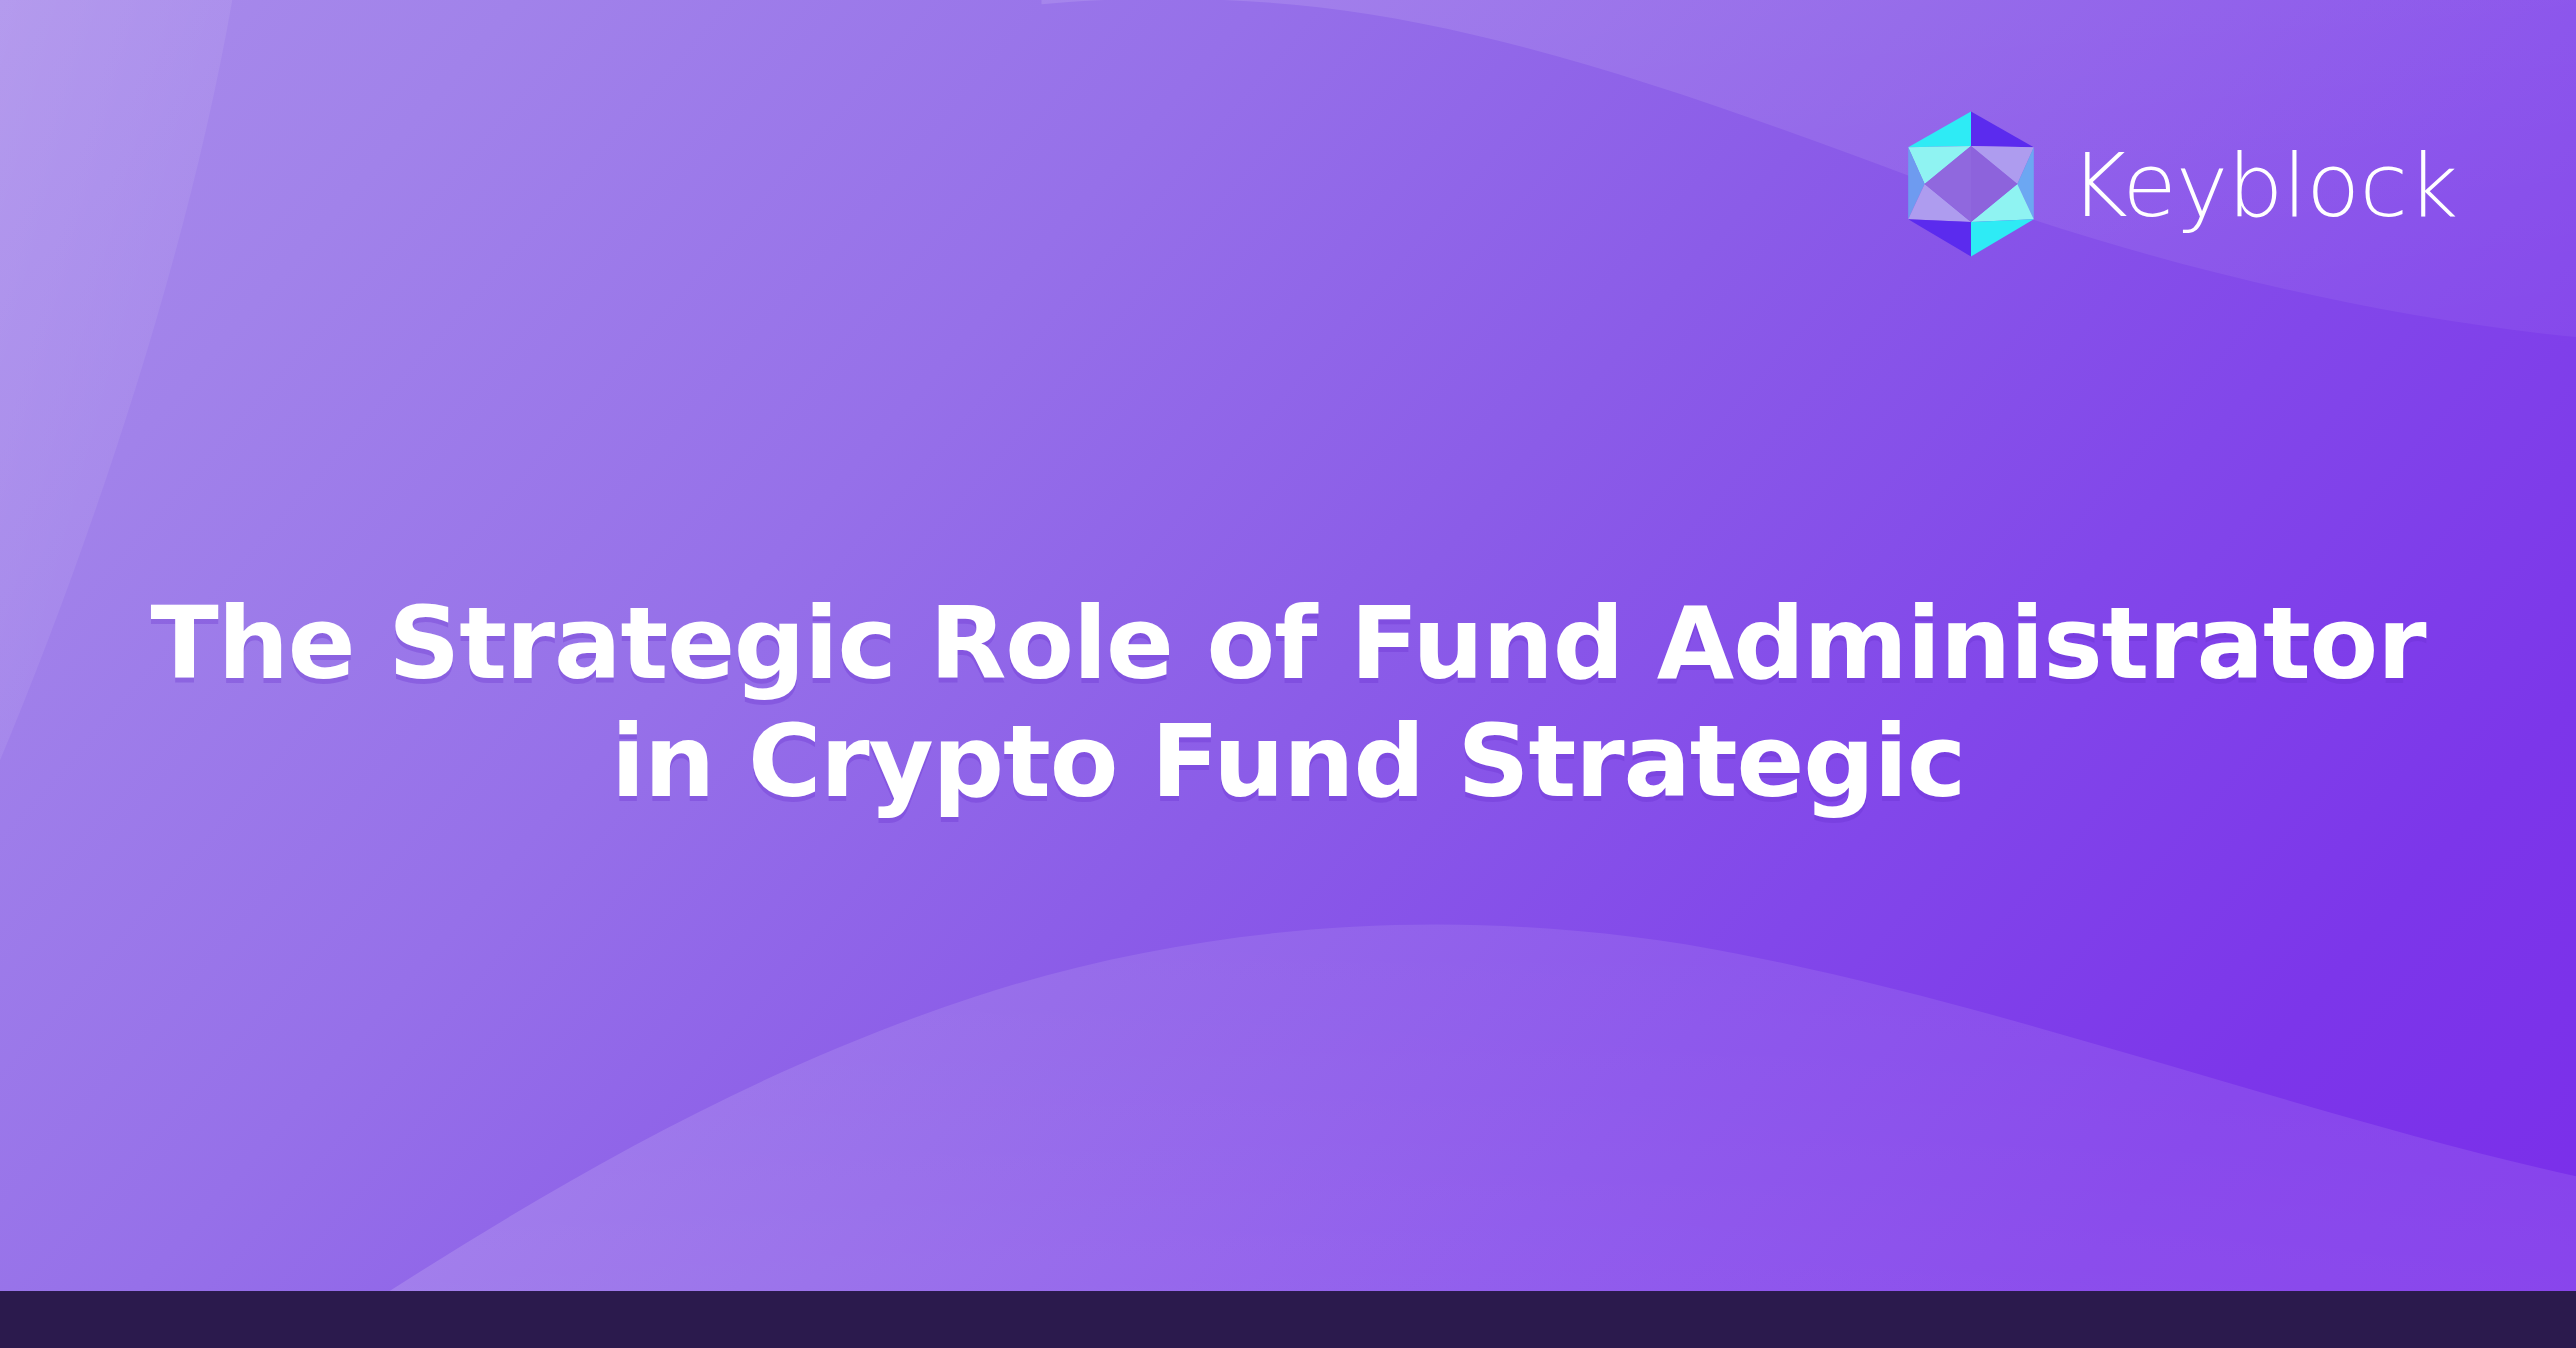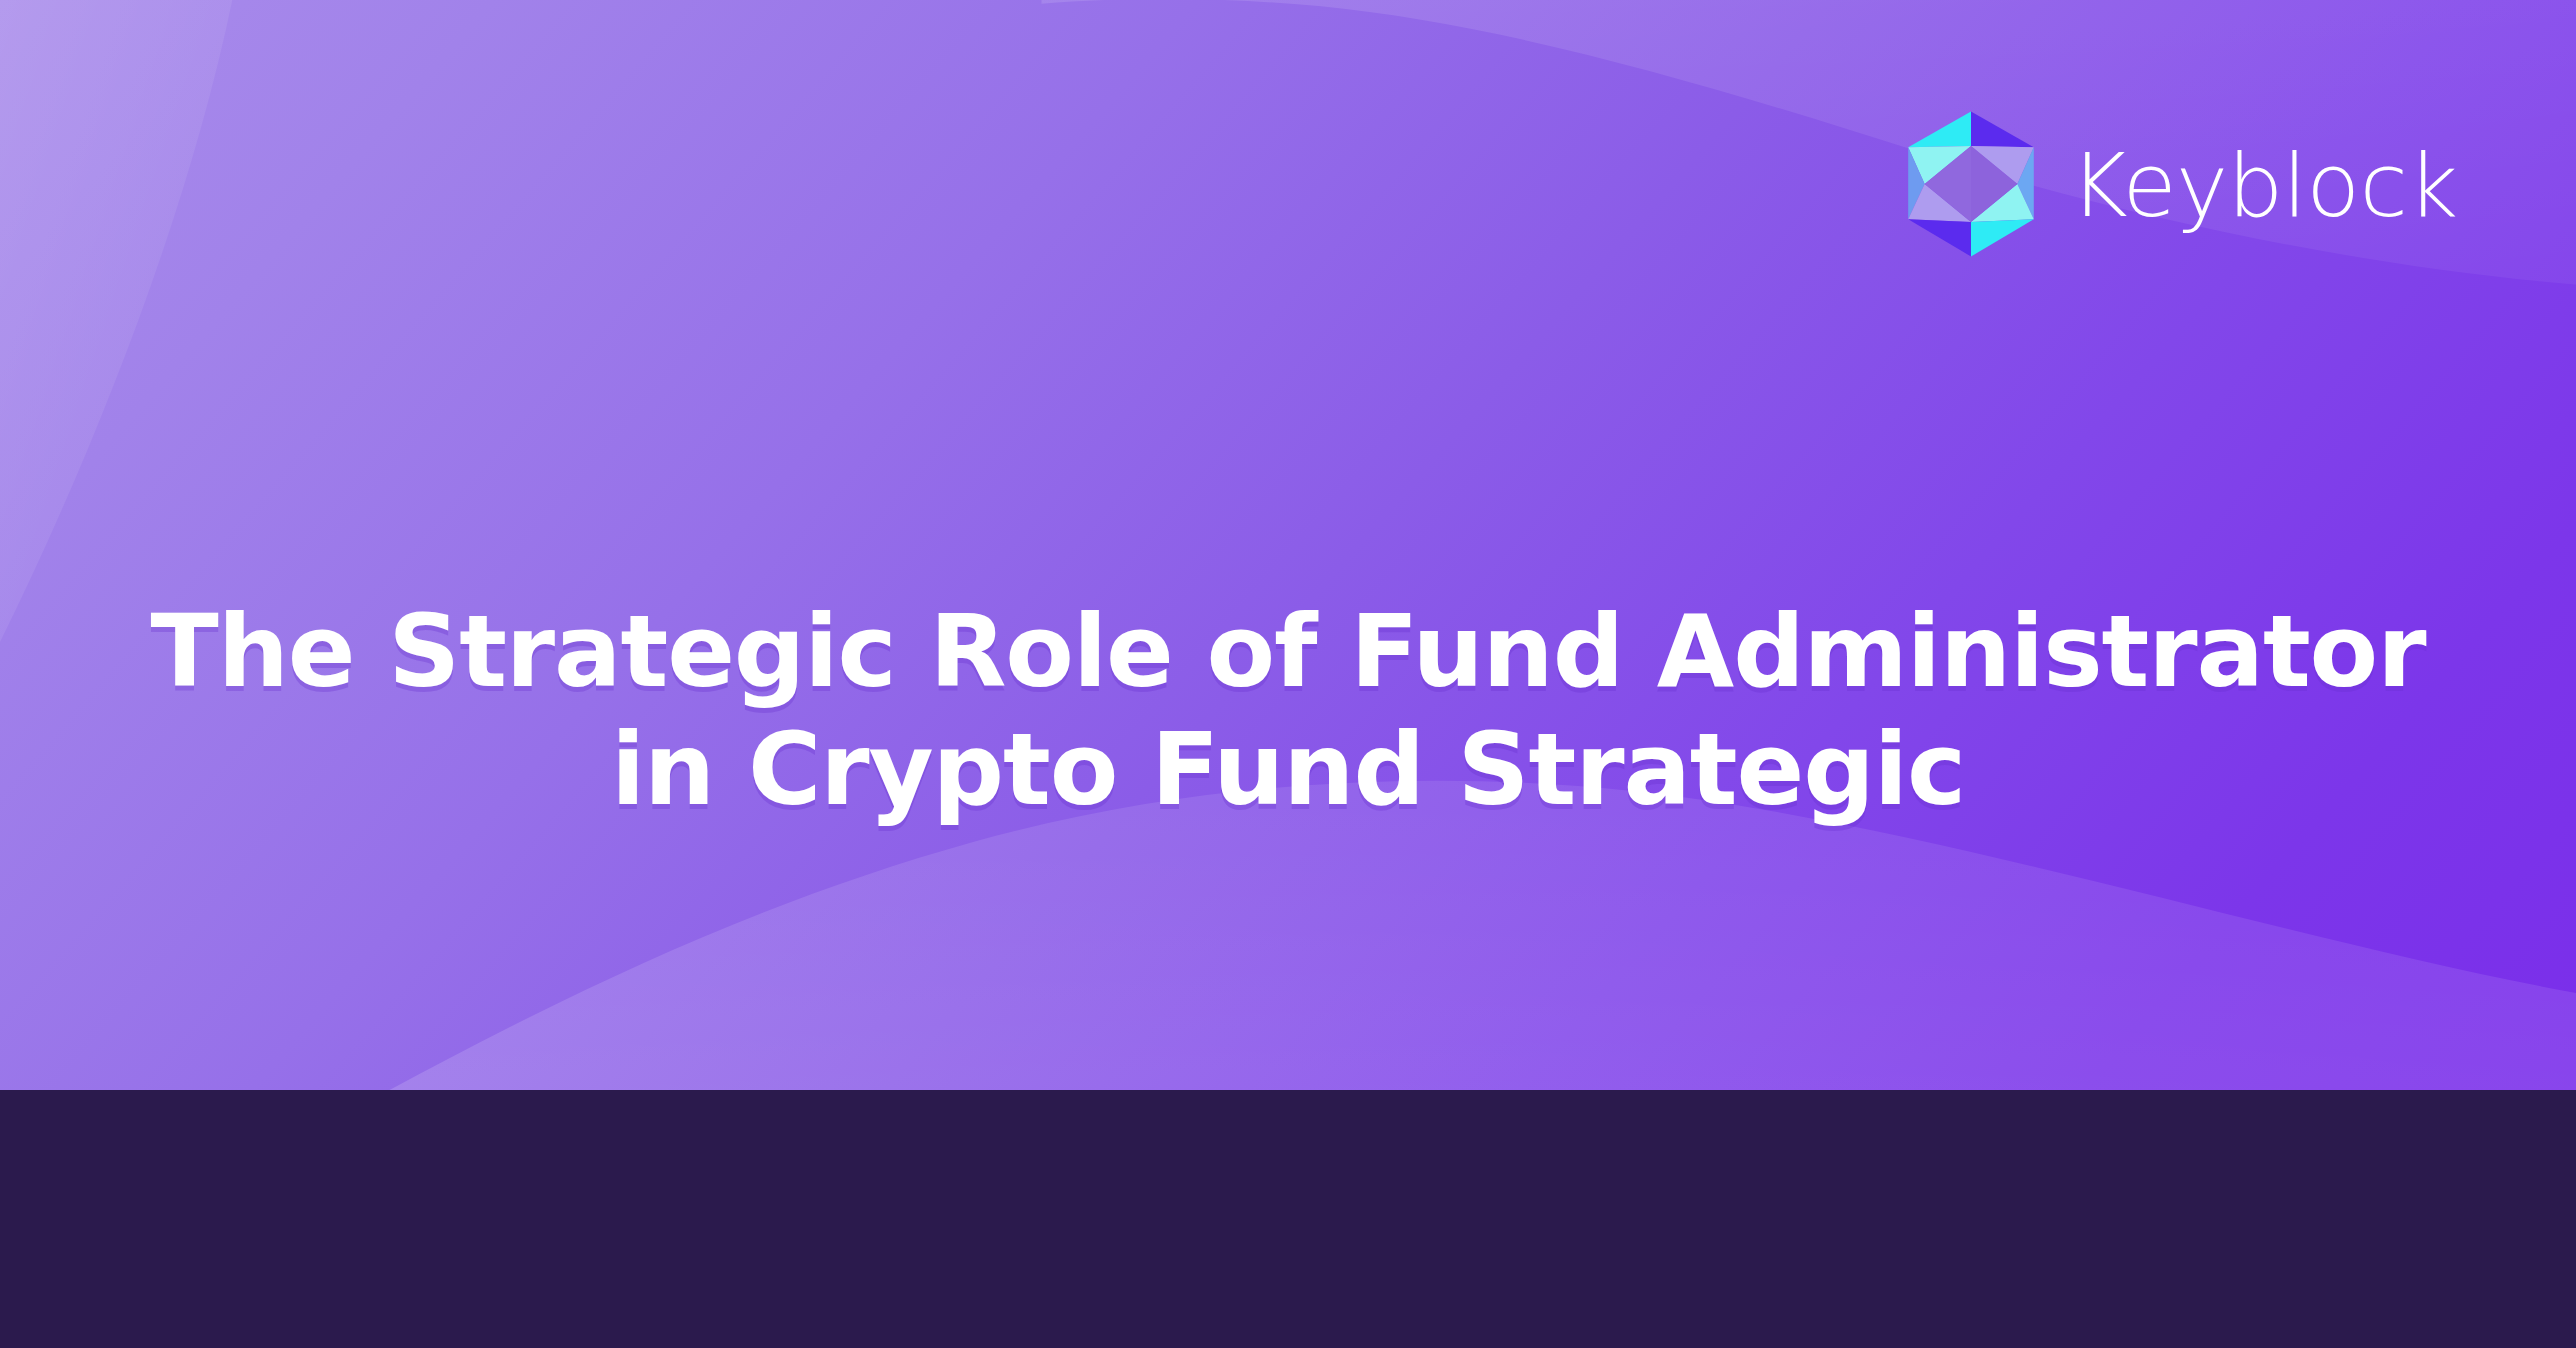--- a/index.html
+++ b/index.html
@@ -5,21 +5,21 @@
 <style>
   html, body {
     margin: 0;
     padding: 0;
     background: #2b1a4d;
   }
 
   #stage {
     position: relative;
     width: 2576px;
-    height: 1090px;
+    height: 1291px;
     overflow: hidden;
     font-family: "Liberation Sans", "DejaVu Sans", sans-serif;
     
     background: linear-gradient(131deg,
         #a98ceb 0%,
         #a182ea 14%,
         #9670e9 34%,
         #8b5ce8 52%,
         #8247ea 70%,
         #7c36ea 86%,
@@ -67,21 +67,21 @@
   .headline-wrap {
     position: absolute;
     left: 0;
     right: 0;
     top: 577px;
     text-align: center;
     padding: 0 90px;
     box-sizing: border-box;
   }
   .headline {
-    margin: 16px;
+    margin: 8px;
     color: #ffffff;
     font-family: "DejaVu Sans", "Liberation Sans", sans-serif;
     font-weight: 700;
     font-size: 100px;
     line-height: 1.18;
     letter-spacing: -1.1px;
     text-shadow: 0 5.2px 0 rgba(104, 48, 206, 0.30);
   }
   .headline .line {
     display: block;

